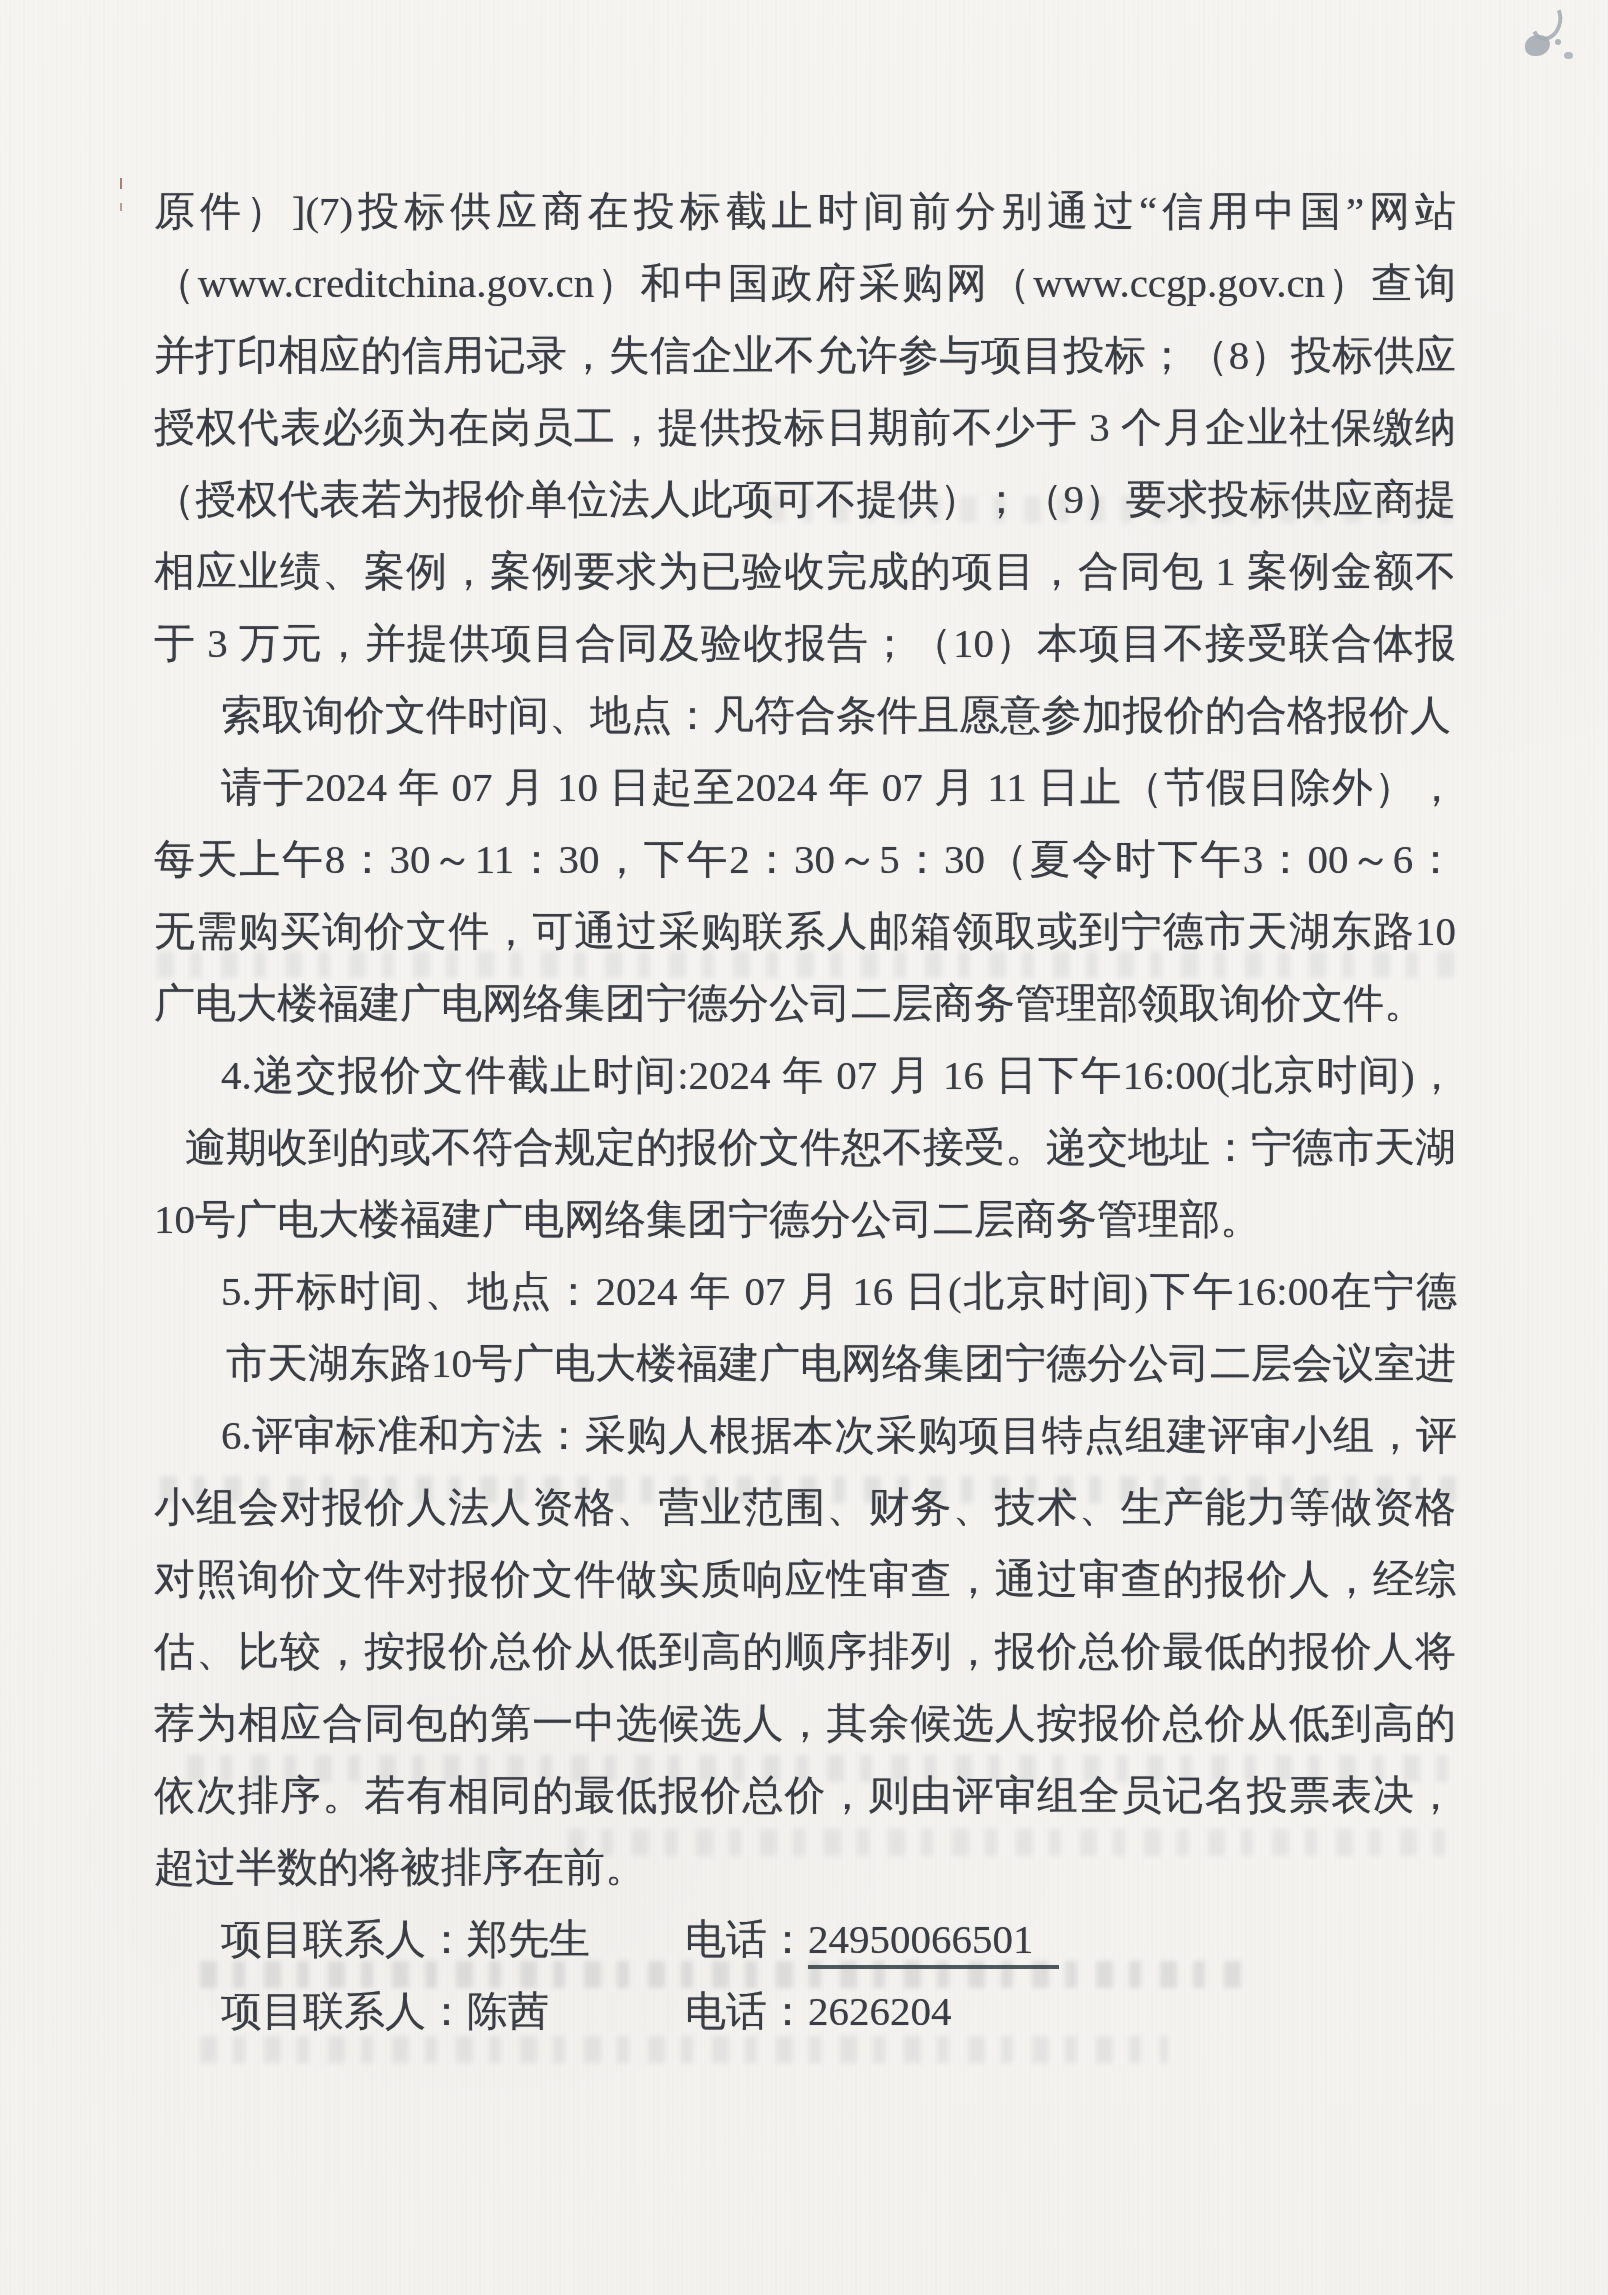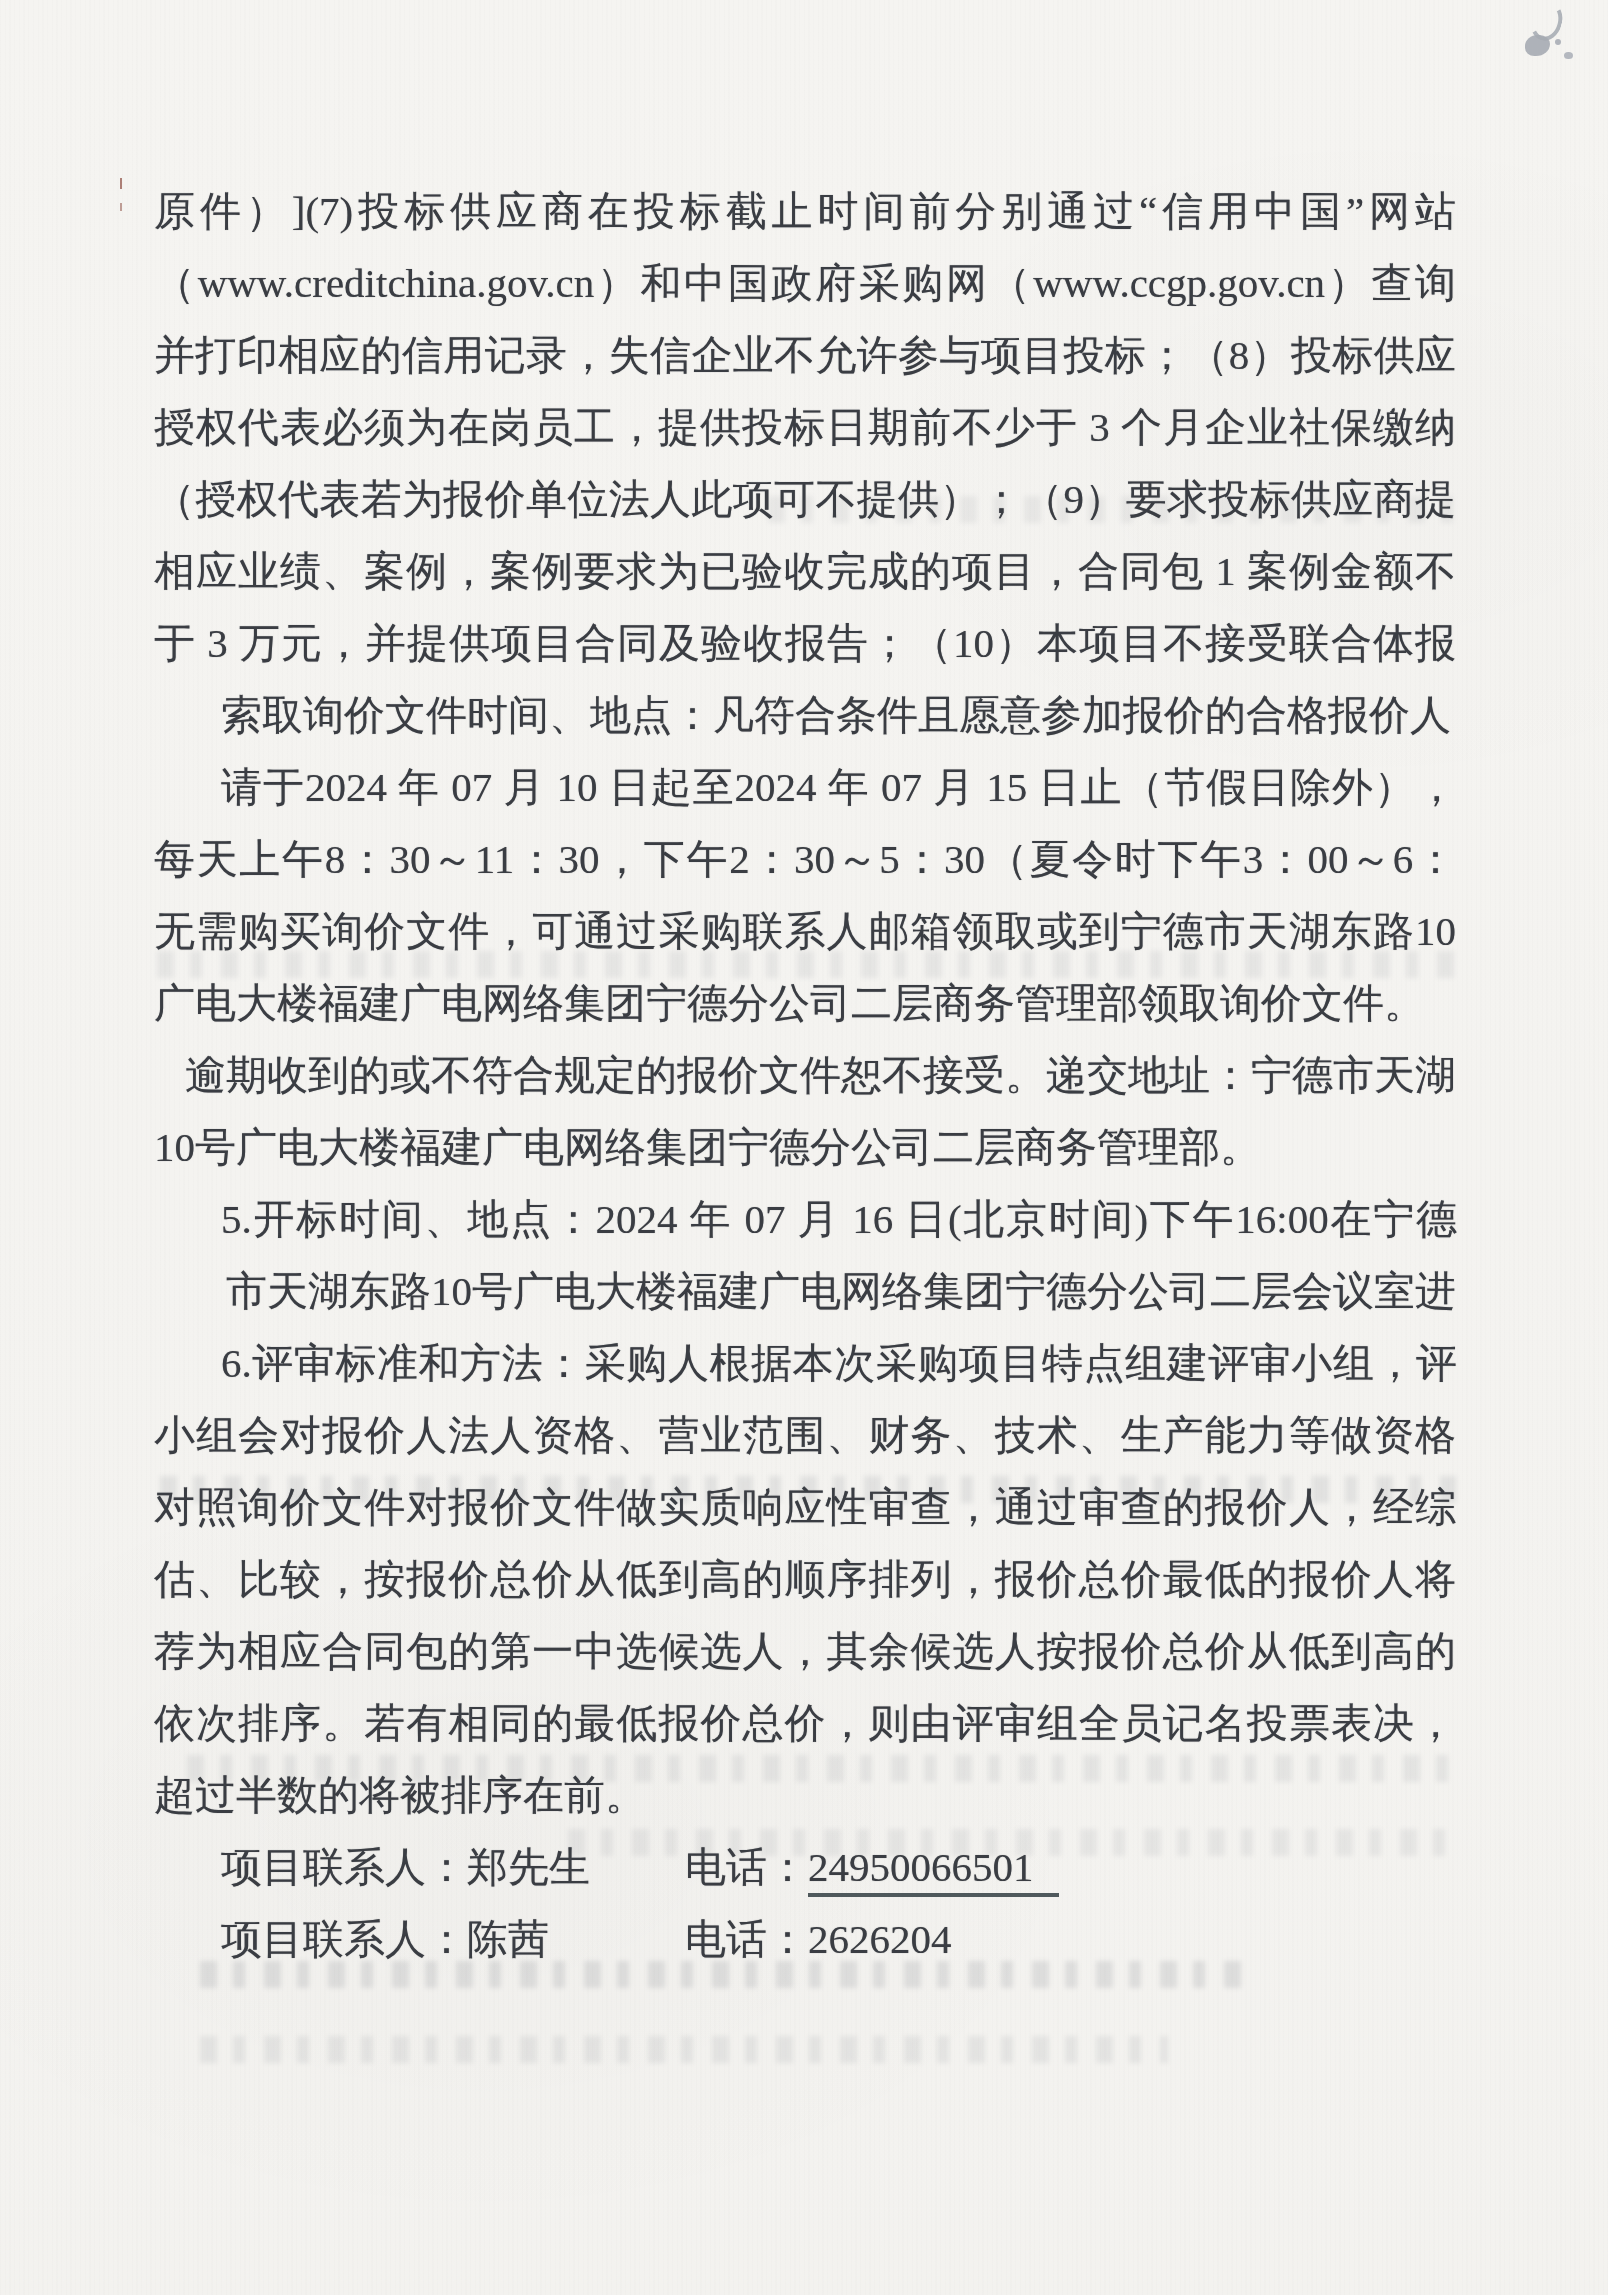--- a/index.html
+++ b/index.html
@@ -94,24 +94,25 @@
 
   <div class="doc">
     <div class="line">原件）](7)投标供应商在投标截止时间前分别通过“信用中国”网站</div>
     <div class="line">（www.creditchina.gov.cn）和中国政府采购网（www.ccgp.gov.cn）查询</div>
     <div class="line">并打印相应的信用记录，失信企业不允许参与项目投标；（8）投标供应商</div>
     <div class="line">授权代表必须为在岗员工，提供投标日期前不少于 3 个月企业社保缴纳证明</div>
     <div class="line">（授权代表若为报价单位法人此项可不提供）；（9）要求投标供应商提供</div>
     <div class="line">相应业绩、案例，案例要求为已验收完成的项目，合同包 1 案例金额不得小</div>
     <div class="line">于 3 万元，并提供项目合同及验收报告；（10）本项目不接受联合体报价。</div>
     <div class="line indent short">索取询价文件时间、地点：凡符合条件且愿意参加报价的合格报价人</div>
-    <div class="line indent">请于2024 年 07 月 10 日起至2024 年 07 月 15 日止（节假日除外），</div>
+    <div class="line indent">请于2024 年 07 月 10 日起至2024 年 07 月 11 日止（节假日除外），</div>
     <div class="line">每天上午8：30～11：30，下午2：30～5：30（夏令时下午3：00～6：00），</div>
     <div class="line">无需购买询价文件，可通过采购联系人邮箱领取或到宁德市天湖东路10号</div>
     <div class="line short">广电大楼福建广电网络集团宁德分公司二层商务管理部领取询价文件。</div>
+    <div class="line indent">4.递交报价文件截止时间:2024 年 07 月 16 日下午16:00(北京时间)，</div>
     <div class="line short">逾期收到的或不符合规定的报价文件恕不接受。递交地址：宁德市天湖东路</div>
     <div class="line short">10号广电大楼福建广电网络集团宁德分公司二层商务管理部。</div>
     <div class="line indent">5.开标时间、地点：2024 年 07 月 16 日(北京时间)下午16:00在宁德</div>
     <div class="line short">市天湖东路10号广电大楼福建广电网络集团宁德分公司二层会议室进行。</div>
     <div class="line indent">6.评审标准和方法：采购人根据本次采购项目特点组建评审小组，评审</div>
     <div class="line">小组会对报价人法人资格、营业范围、财务、技术、生产能力等做资格审查，</div>
     <div class="line">对照询价文件对报价文件做实质响应性审查，通过审查的报价人，经综合评</div>
     <div class="line">估、比较，按报价总价从低到高的顺序排列，报价总价最低的报价人将被推</div>
     <div class="line">荐为相应合同包的第一中选候选人，其余候选人按报价总价从低到高的顺序</div>
     <div class="line">依次排序。若有相同的最低报价总价，则由评审组全员记名投票表决，得票</div>

